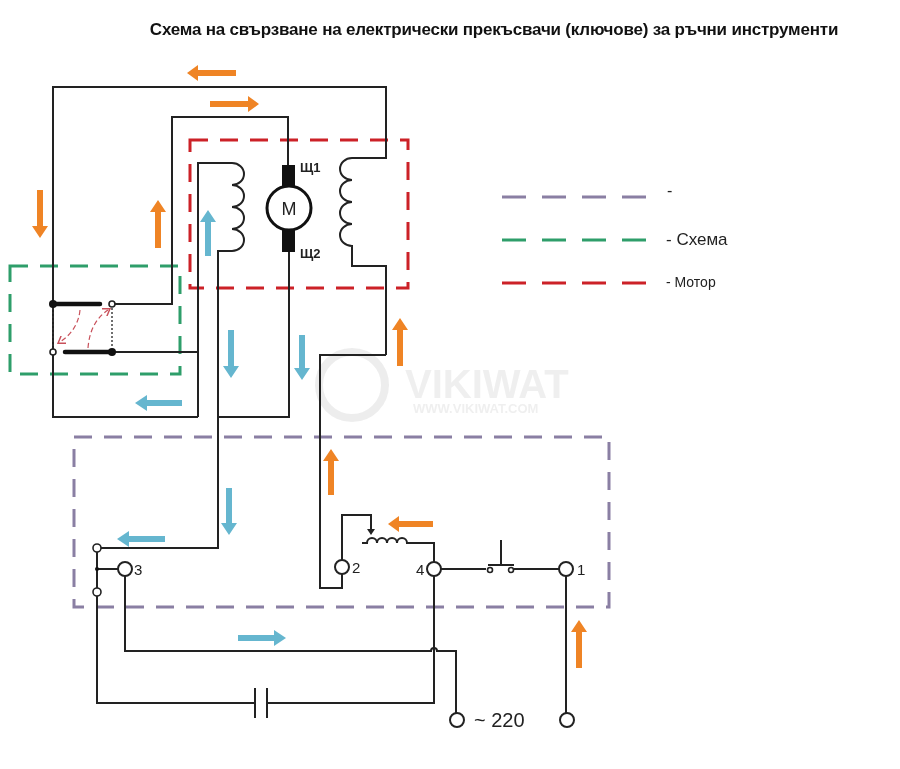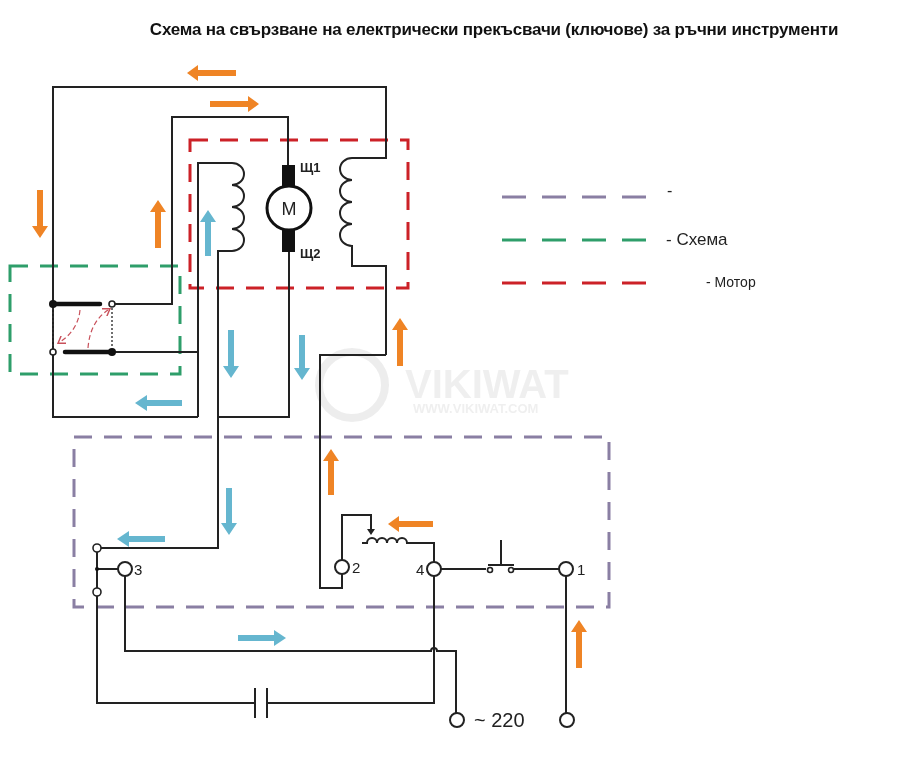--- a/index.html
+++ b/index.html
@@ -146,13 +146,13 @@
     <line x1="502" y1="197" x2="650" y2="197" stroke="#8a7fa3" stroke-width="3" stroke-dasharray="24 16"></line>
     <line x1="502" y1="240" x2="650" y2="240" stroke="#2e9e6a" stroke-width="3" stroke-dasharray="24 16"></line>
     <line x1="502" y1="283" x2="650" y2="283" stroke="#cc2127" stroke-width="3" stroke-dasharray="24 16"></line>
   </g>
 </svg>
 
 <div class="legend-text" style="left:667px; top:182px; font-size:16px;">-</div>
 <div class="legend-text" style="left:686px; top:180px; font-size:16px; font-weight:bold; line-height:22px;">
 </div>
 <div class="legend-text" style="left:666px; top:230px; font-size:17px;">- Схема</div>
-<div class="legend-text" style="left:666px; top:274px; font-size:14px;margin-left:40px;">- Мотор</div>
+<div class="legend-text" style="left:666px; top:274px; font-size:14px;">- Мотор</div>
 
 </body></html>

